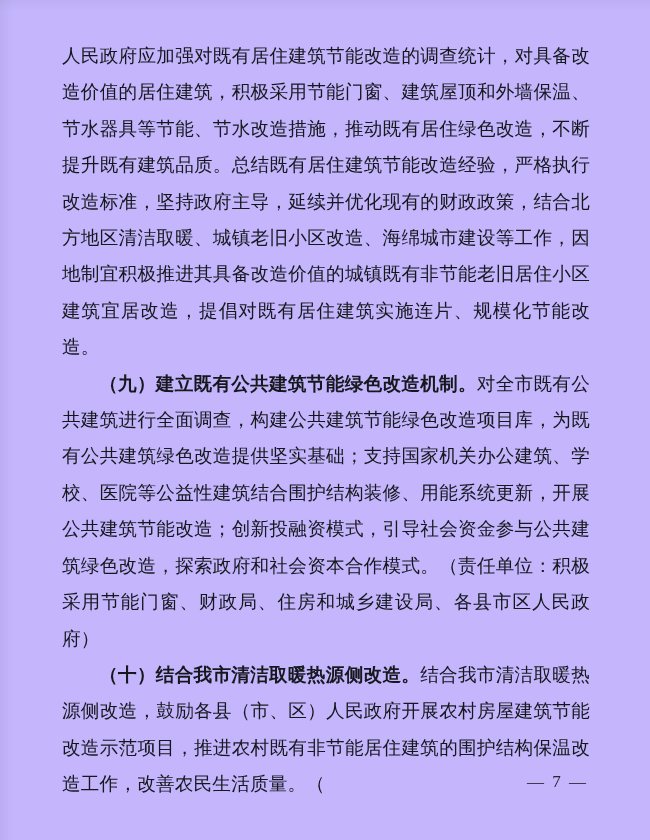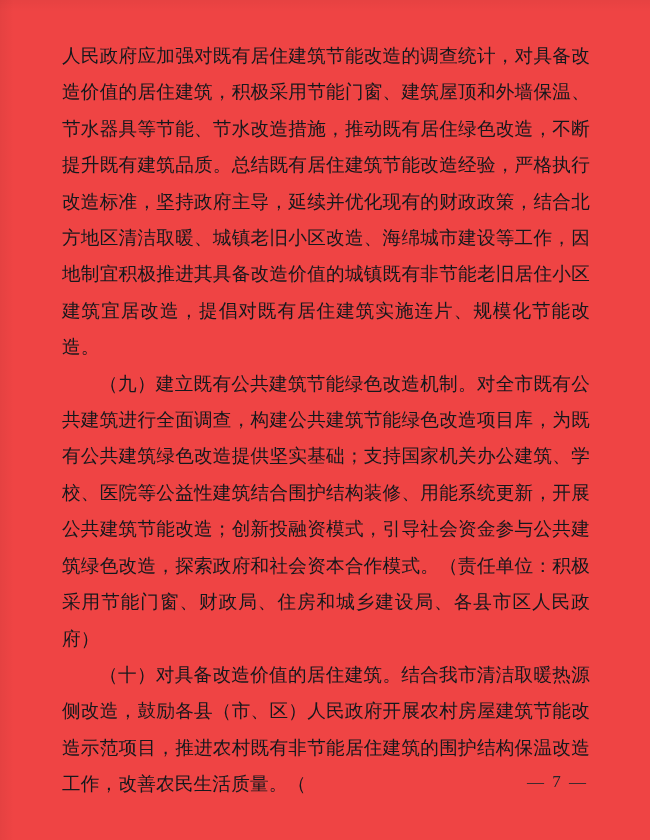--- a/index.html
+++ b/index.html
@@ -13,39 +13,39 @@
     font-family: "Liberation Serif", "DejaVu Serif", serif;
     color: #1a1a1a;
     overflow: hidden;
   }
   .page {
     position: relative;
     width: 650px;
     height: 840px;
     box-sizing: border-box;
     padding: 38px 60px 30px 62px;
-    background: #ef4444;
+    background: #c4b5fd;
   }
   .doc-body {
     font-size: 18.6px;
     line-height: 36.4px;
     letter-spacing: 0.2px;
     text-align: justify;
     text-justify: inter-character;
     color: #15181c;
   }
   p.para {
     margin: 0;
     text-indent: 0;
   }
   p.indent2 {
     text-indent: 2em;
   }
   .b {
-    font-weight: normal;
+    font-weight: bold;
     font-family: "Liberation Serif", "DejaVu Serif", serif;
   }
   .page-number {
     position: absolute;
     bottom: 48px;
     right: 62px;
     font-size: 17px;
     letter-spacing: 2px;
     color: #22262b;
   }
@@ -68,17 +68,17 @@
 </head>
 <body>
 
 <div class="page">
   <div class="edge-shade-left"></div>
   <div class="edge-shade-top"></div>
 
   <div class="doc-body" id="doc-body">
       <p class="para"><span>人民政府应加强对既有居住建筑节能改造的调查统计，对具备改造价值的居住建筑，积极采用节能门窗、建筑屋顶和外墙保温、节水器具等节能、节水改造措施，推动既有居住绿色改造，不断提升既有建筑品质。总结既有居住建筑节能改造经验，严格执行改造标准，坚持政府主导，延续并优化现有的财政政策，结合北方地区清洁取暖、城镇老旧小区改造、海绵城市建设等工作，因地制宜积极推进其具备改造价值的城镇既有非节能老旧居住小区建筑宜居改造，提倡对既有居住建筑实施连片、规模化节能改造。</span></p>
       <p class="para indent2"><span class="b">（九）建立既有公共建筑节能绿色改造机制。</span><span>对全市既有公共建筑进行全面调查，构建公共建筑节能绿色改造项目库，为既有公共建筑绿色改造提供坚实基础；支持国家机关办公建筑、学校、医院等公益性建筑结合围护结构装修、用能系统更新，开展公共建筑节能改造；创新投融资模式，引导社会资金参与公共建筑绿色改造，探索政府和社会资本合作模式。（责任单位：积极采用节能门窗、财政局、住房和城乡建设局、各县市区人民政府）</span></p>
-      <p class="para indent2"><span class="b">（十）对具备改造价值的居住建筑。</span><span>结合我市清洁取暖热源侧改造，鼓励各县（市、区）人民政府开展农村房屋建筑节能改造示范项目，推进农村既有非节能居住建筑的围护结构保温改造工作，改善农民生活质量。（</span></p>
+      <p class="para indent2"><span class="b">（十）结合我市清洁取暖热源侧改造。</span><span>结合我市清洁取暖热源侧改造，鼓励各县（市、区）人民政府开展农村房屋建筑节能改造示范项目，推进农村既有非节能居住建筑的围护结构保温改造工作，改善农民生活质量。（</span></p>
     </div>
 
   <div class="page-number">— 7 —</div>
 </div>
 
 </body></html>

